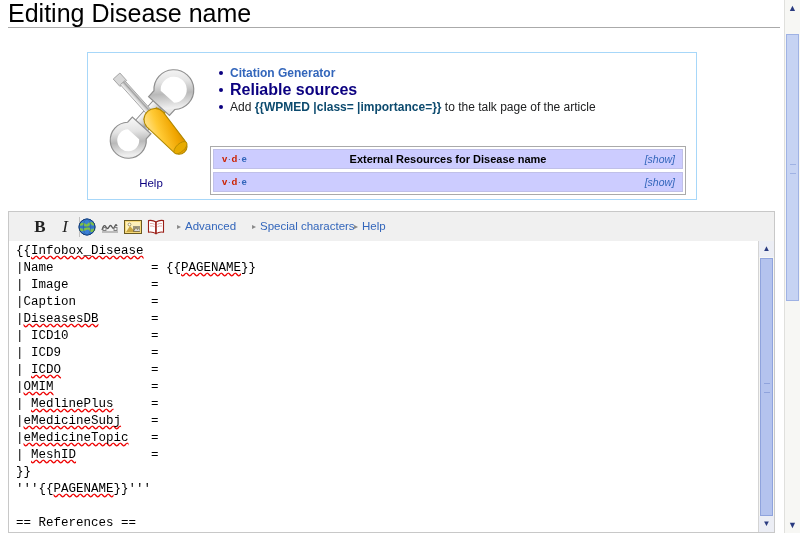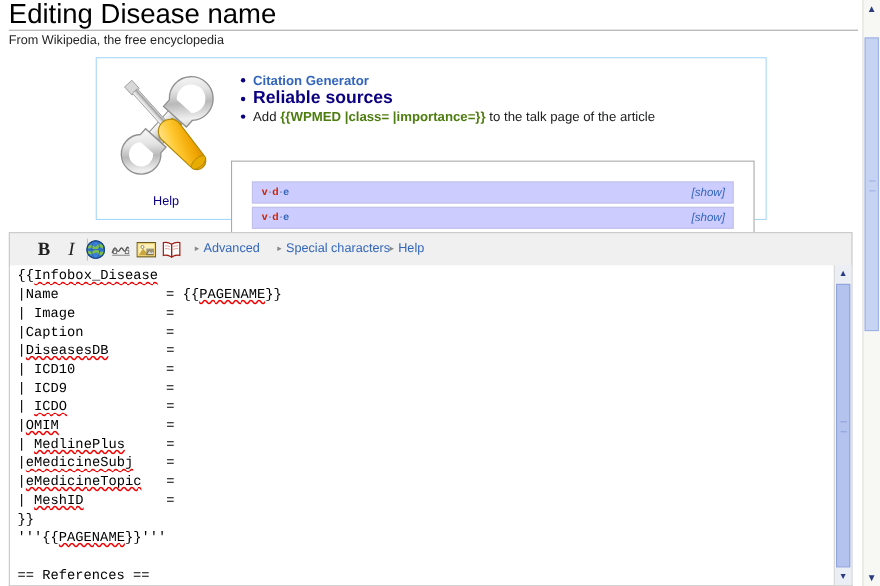--- a/index.html
+++ b/index.html
@@ -90,31 +90,31 @@
     content: "";
     position: absolute;
     left: -11px; top: 6px;
     width: 4px; height: 4px;
     border-radius: 50%;
     background: #0b0080;
   }
   .lk-ext { color: #3366bb; font-weight: bold; font-size: 12px; }
   .lk-int { color: #0b0080; font-weight: bold; font-size: 16px; }
   .tb-plain { color: #202122; }
-  .tb-plain b { font-weight: bold; color: #4d7c0f; text-align: center; }
+  .tb-plain b { font-weight: bold; color: #0c4a6e; text-align: center; }
 
   
   .navbars {
     position: absolute;
     left: 122px; top: 93px;
     width: 476px;
     border: 1px solid #aaaaaa;
     background: #ffffff;
     box-sizing: border-box;
-    padding: 18px;
+    padding: 2px;
   }
   .navbar-row {
     position: relative;
     height: 20px;
     background: #ccccff;
     border: 1px solid #c0c0e8;
     box-sizing: border-box;
     margin-bottom: 3px;
   }
   .navbar-row:last-child { margin-bottom: 0; }
@@ -295,21 +295,20 @@
     border-bottom: 1px solid #9fb2e4;
   }
 </style>
 </head>
 <body>
 
 <div id="page">
 
   <div class="page-title">Editing Disease name</div>
   <div class="title-rule"></div>
-  <div class="subtitle">From Wikipedia, the free encyclopedia</div>
 
   <div class="toolbox">
     <div class="toolbox-inner">
 
       <div class="tools-icon-wrap">
         <svg width="120" height="120" viewBox="0 0 120 120">
           <defs>
             <linearGradient id="steel" x1="0" y1="0" x2="1" y2="1">
               <stop offset="0%" stop-color="#ffffff"></stop>
               <stop offset="35%" stop-color="#e3e3e3"></stop>
@@ -352,20 +351,21 @@
 
       <ul class="tb-list">
         <li><a class="lk-ext" href="#" style="text-decoration:none">Citation Generator</a></li>
         <li><a class="lk-int" href="#" style="text-decoration:none">Reliable sources</a></li>
         <li class="tb-plain"><span>Add </span><b>{{WPMED |class= |importance=}}</b><span> to the talk page of the article</span></li>
       </ul>
 
       <div class="navbars">
         <div class="navbar-row">
           <span class="vde"><a class="v" href="#" style="text-decoration:none">v</a><span class="sep">·</span><a class="d" href="#" style="text-decoration:none">d</a><span class="sep">·</span><a class="e" href="#" style="text-decoration:none">e</a></span>
+          <span class="navbar-title">External Resources for Disease name</span>
           <span class="navbar-show"><a href="#">[show]</a></span>
         </div>
         <div class="navbar-row">
           <span class="vde"><a class="v" href="#" style="text-decoration:none">v</a><span class="sep">·</span><a class="d" href="#" style="text-decoration:none">d</a><span class="sep">·</span><a class="e" href="#" style="text-decoration:none">e</a></span>
           <span class="navbar-show"><a href="#">[show]</a></span>
         </div>
       </div>
 
     </div>
   </div>

